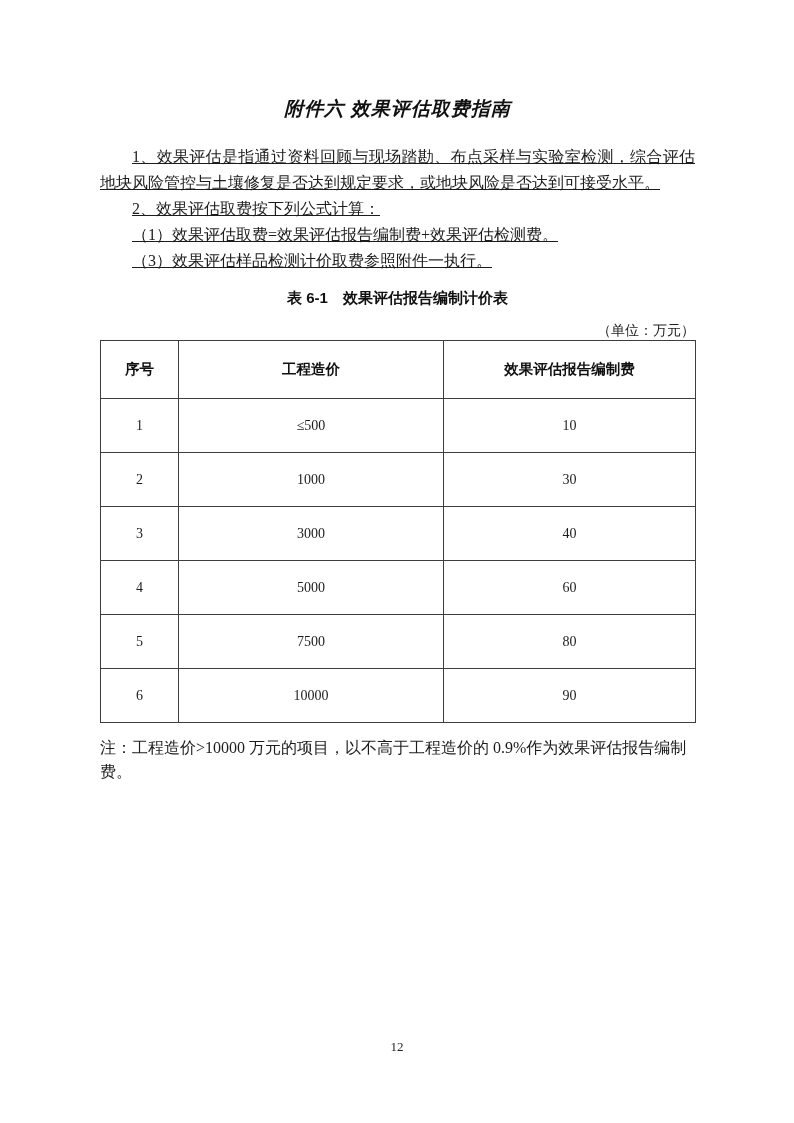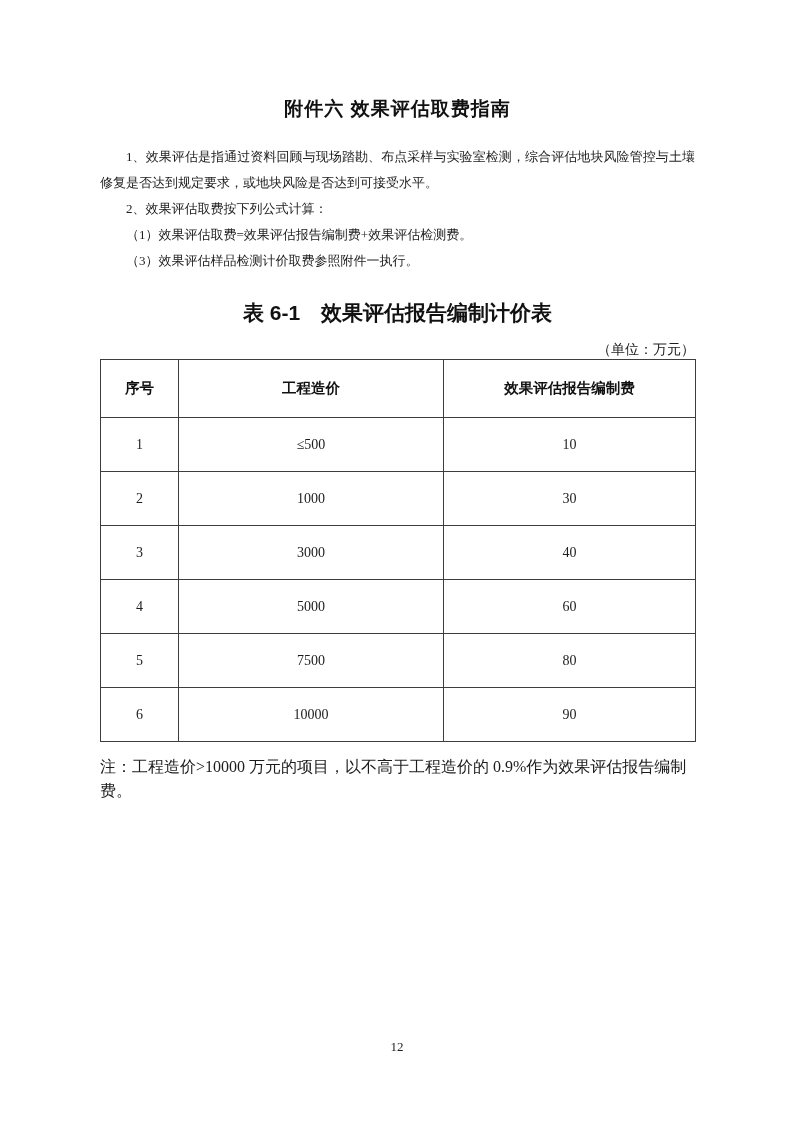--- a/index.html
+++ b/index.html
@@ -23,35 +23,37 @@
     width: 595px;
   }
   .doc-title {
     text-align: center;
     font-family: "Liberation Sans", "DejaVu Sans", sans-serif;
     font-weight: bold;
     font-size: 19px;
     letter-spacing: 1px;
     margin: 0 0 22px 0;
     color: #111;
+    font-style: italic;
   }
   .body-text p {
     margin: 0;
-    font-size: 13px;
+    font-size: 16px;
     line-height: 26px;
     text-align: justify;
     text-indent: 2em;
     color: #1c1c1c;
+    text-decoration: underline;
   }
   .table-caption {
     text-align: center;
     font-family: "Liberation Sans", "DejaVu Sans", sans-serif;
     font-weight: bold;
-    font-size: 21px;
-    margin-top: 25px;
+    font-size: 15px;
+    margin-top: 15px;
     margin-bottom: 14px;
     color: #111;
   }
   .unit-note {
     text-align: right;
     font-size: 14px;
     color: #1c1c1c;
   }
   table.fee-table {
     width: 595px;

